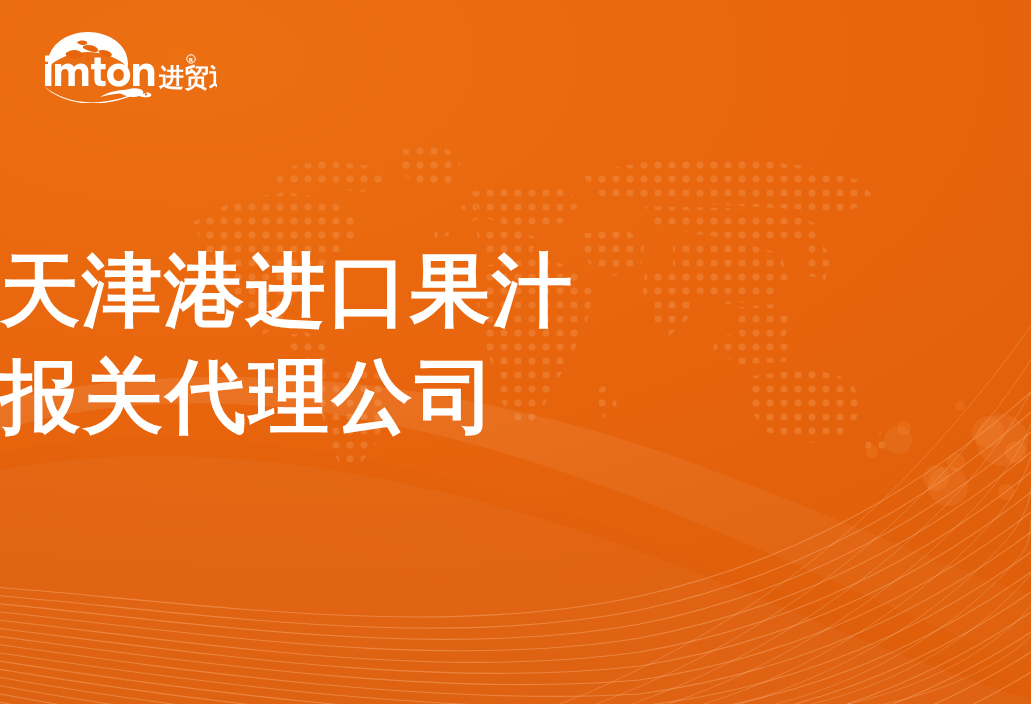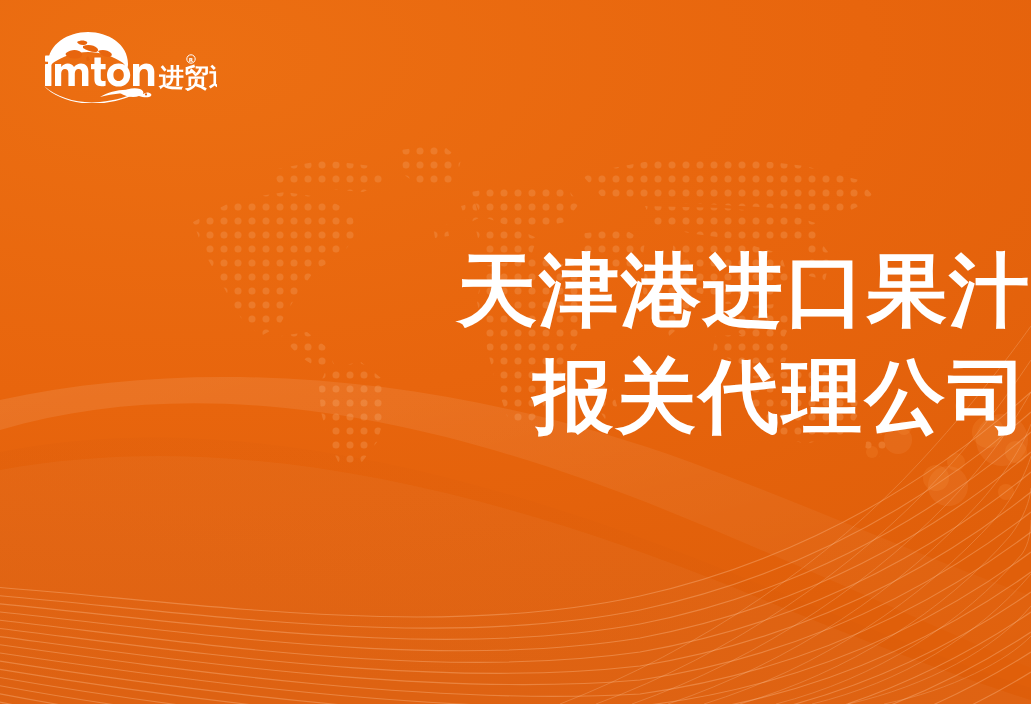--- a/index.html
+++ b/index.html
@@ -67,36 +67,35 @@
     height: 75px;
   }
   #logo svg { display: block; width: 100%; height: 100%; }
 
   
   #headline {
     position: absolute;
     left: 0;
     right: 0;
     top: 238px;
-    text-align: right;
+    text-align: left;
     color: #ffffff;
   }
   .headline-line {
     display: block;
     font-family: "Liberation Sans", "DejaVu Sans", sans-serif;
     font-weight: 700;
     font-size: 80px;
     line-height: 1.33;
     letter-spacing: 2px;
     color: #ffffff;
     white-space: nowrap;
   }
   .headline-line.line-2 {
     letter-spacing: 3px;
-    margin-left: 20px;
   }
 </style>
 </head>
 <body>
 
 <div id="banner">
 
   <div class="layer" id="bg-base"></div>
 
   <div class="layer" id="bg-dotmap">

